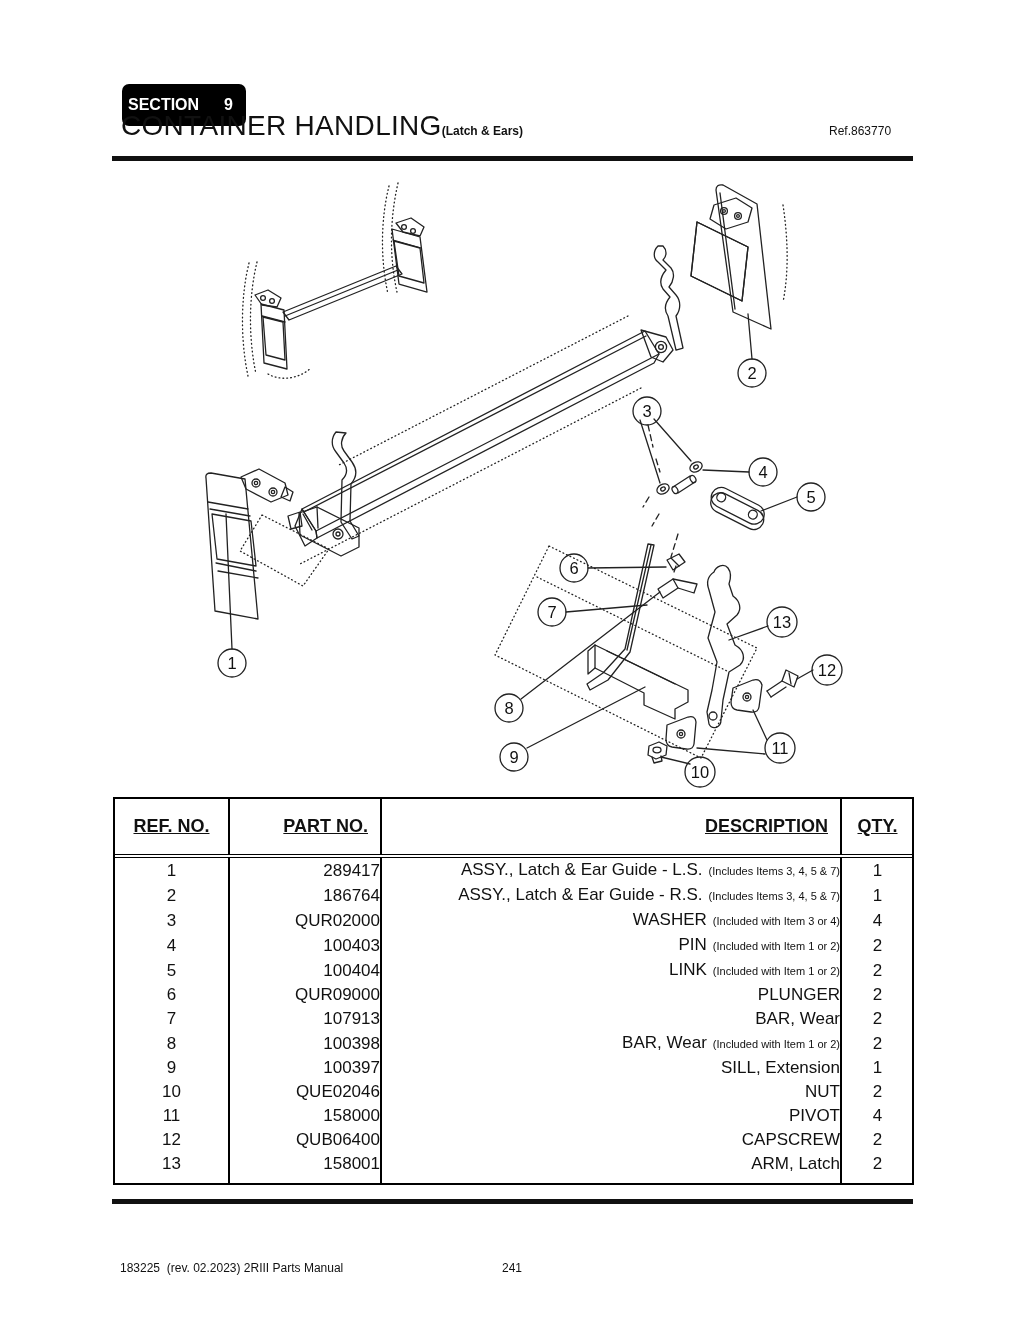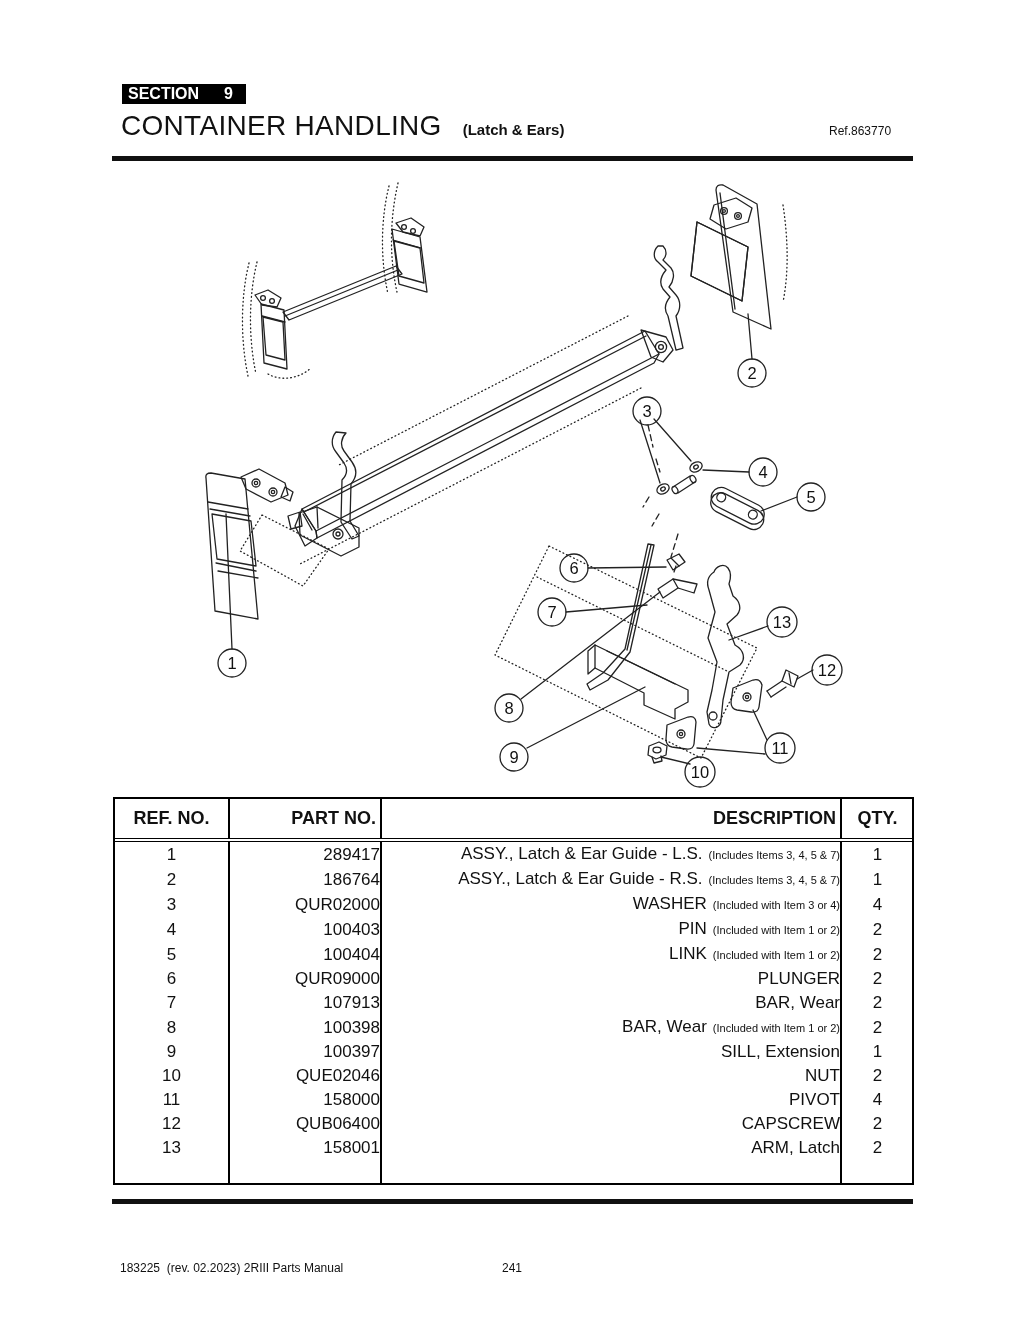--- a/index.html
+++ b/index.html
@@ -2,28 +2,28 @@
 <html><head>
 <meta charset="utf-8">
 <style>
   html,body{margin:0;padding:0;background:#e8e8e8;}
   .page{
     position:relative;width:1024px;height:1325px;margin:0 auto;background:#ffffff;
     font-family:"Liberation Sans", sans-serif;color:#111;overflow:hidden;
   }
   
   .section-box{
-    position:absolute;left:122px;top:84px;width:124px;height:20px;background:#000;
-    color:#fff;font-weight:bold;font-size:16px;display:flex;align-items:center;
+    position:absolute;left:122px;top:84px;width:124px;height:42px;background:#000;
+    color:#fff;font-weight:bold;font-size:16px;display:flex;align-items:center;border-radius:7px;
   }
   .section-box .sec-label{padding-left:6px;}
   .section-box .sec-num{margin-left:auto;padding-right:13px;}
   .title-row{position:absolute;left:121px;top:110px;display:flex;align-items:baseline;white-space:nowrap;}
   .doc-title{font-size:28px;font-weight:normal;letter-spacing:.3px;}
-  .doc-subtitle{font-size:15px;font-weight:bold;margin-left:21px;}
+  .doc-subtitle{font-size:12px;font-weight:bold;margin-left:0;}
   .ref-num{position:absolute;left:829px;top:124px;font-size:12px;}
   .rule{position:absolute;left:112px;width:801px;height:5px;background:#111;}
   .rule-top{top:156px;}
   .rule-bottom{top:1199px;}
   
   svg.diagram{position:absolute;left:0;top:0;width:1024px;height:1325px;}
   svg.diagram path, svg.diagram line, svg.diagram circle, svg.diagram ellipse, svg.diagram rect{
     stroke:#222;stroke-width:1.3;fill:none;stroke-linejoin:round;stroke-linecap:round;
   }
   svg .wht{fill:#fff;}
@@ -31,21 +31,21 @@
   svg .dots{stroke:#555;stroke-width:1.1;stroke-dasharray:.8 3.1;}
   svg .dash{stroke-dasharray:6 4;}
   svg .callout-circle{fill:#fff;stroke:#222;stroke-width:1.5;}
   svg .callout-text{stroke:none;fill:#111;font-size:16.5px;font-family:"Liberation Sans",sans-serif;}
   svg .leader{stroke-width:1.2;}
   
   .table-wrap{position:absolute;left:113px;top:797px;width:801px;height:388px;border:2px solid #000;box-sizing:border-box;}
   table.parts{width:100%;height:100%;border-collapse:collapse;table-layout:fixed;}
   table.parts th{
     font-size:18px;font-weight:bold;text-align:center;height:31px;
-    border-bottom:4px double #000;padding:4px;
+    border-bottom:4px double #000;padding:12px;text-decoration:underline;
   }
   table.parts td{padding:0;font-size:17px;vertical-align:middle;height:24px;line-height:24px;white-space:nowrap;overflow:hidden;}
   table.parts .c-ref{width:114px;text-align:center;}
   table.parts .c-part{width:152px;text-align:right;padding-left:14px;}
   table.parts .c-desc{width:460px;text-align:right;padding-left:10px;}
   table.parts .c-qty{width:72px;text-align:center;}
   table.parts td.c-part, table.parts td.c-desc, table.parts th.h-part, table.parts th.h-desc{border-left:2px solid #000;}
   table.parts td.c-qty, table.parts th.h-qty{border-left:2px solid #000;}
   table.parts th.h-part, table.parts th.h-desc, table.parts th.h-qty{border-left:2px solid #000;}
   .desc-note{font-size:11px;margin-left:6px;}

